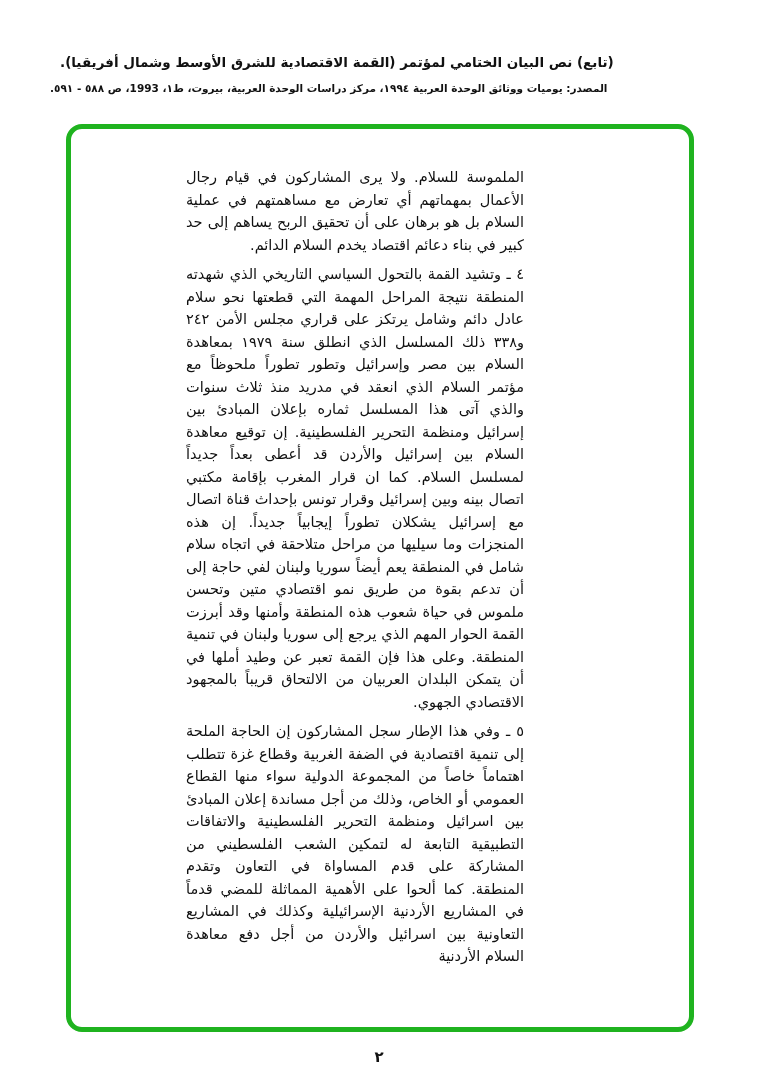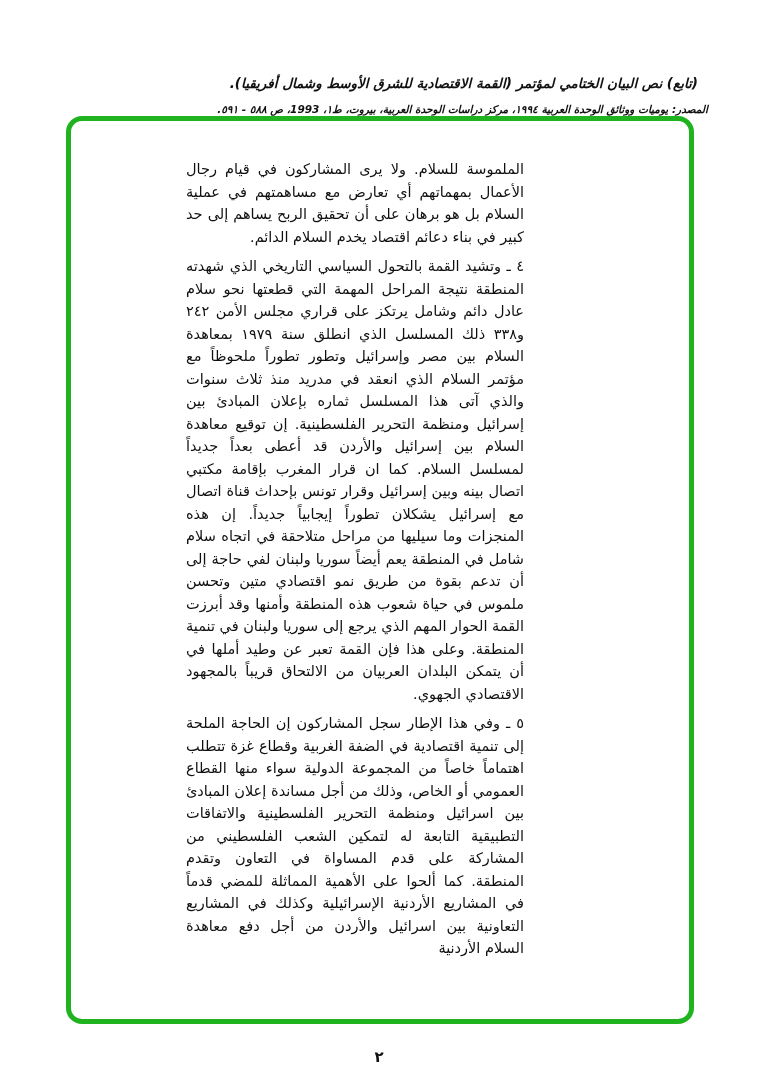--- a/index.html
+++ b/index.html
@@ -11,42 +11,41 @@
     position: relative;
     width: 758px;
     height: 1078px;
     background: #ffffff;
     font-family: "DejaVu Sans", sans-serif;
     overflow: hidden;
     color: #111111;
   }
   .doc-header {
     direction: rtl;
-    text-align: right;
-    padding-top: 73px;
-    font-style: italic;
+    text-align: left;
+    padding-top: 52px;
   }
   .doc-title {
     font-size: 13.5px;
     font-weight: bold;
     letter-spacing: 0;
     line-height: 1.5;
     padding: 0 60px;
   }
   .doc-source {
     font-size: 10.5px;
     font-weight: bold;
     margin-top: 9px;
     padding: 0 50px;
     line-height: 1.5;
   }
   .frame {
     position: absolute;
     left: 66px;
-    top: 116px;
+    top: 124px;
     width: 628px;
     height: 908px;
     border: 5px solid #000000;
     border-radius: 16px;
     box-sizing: border-box;
     background: #ffffff;
   }
   .text-column {
     position: absolute;
     top: 37px;

